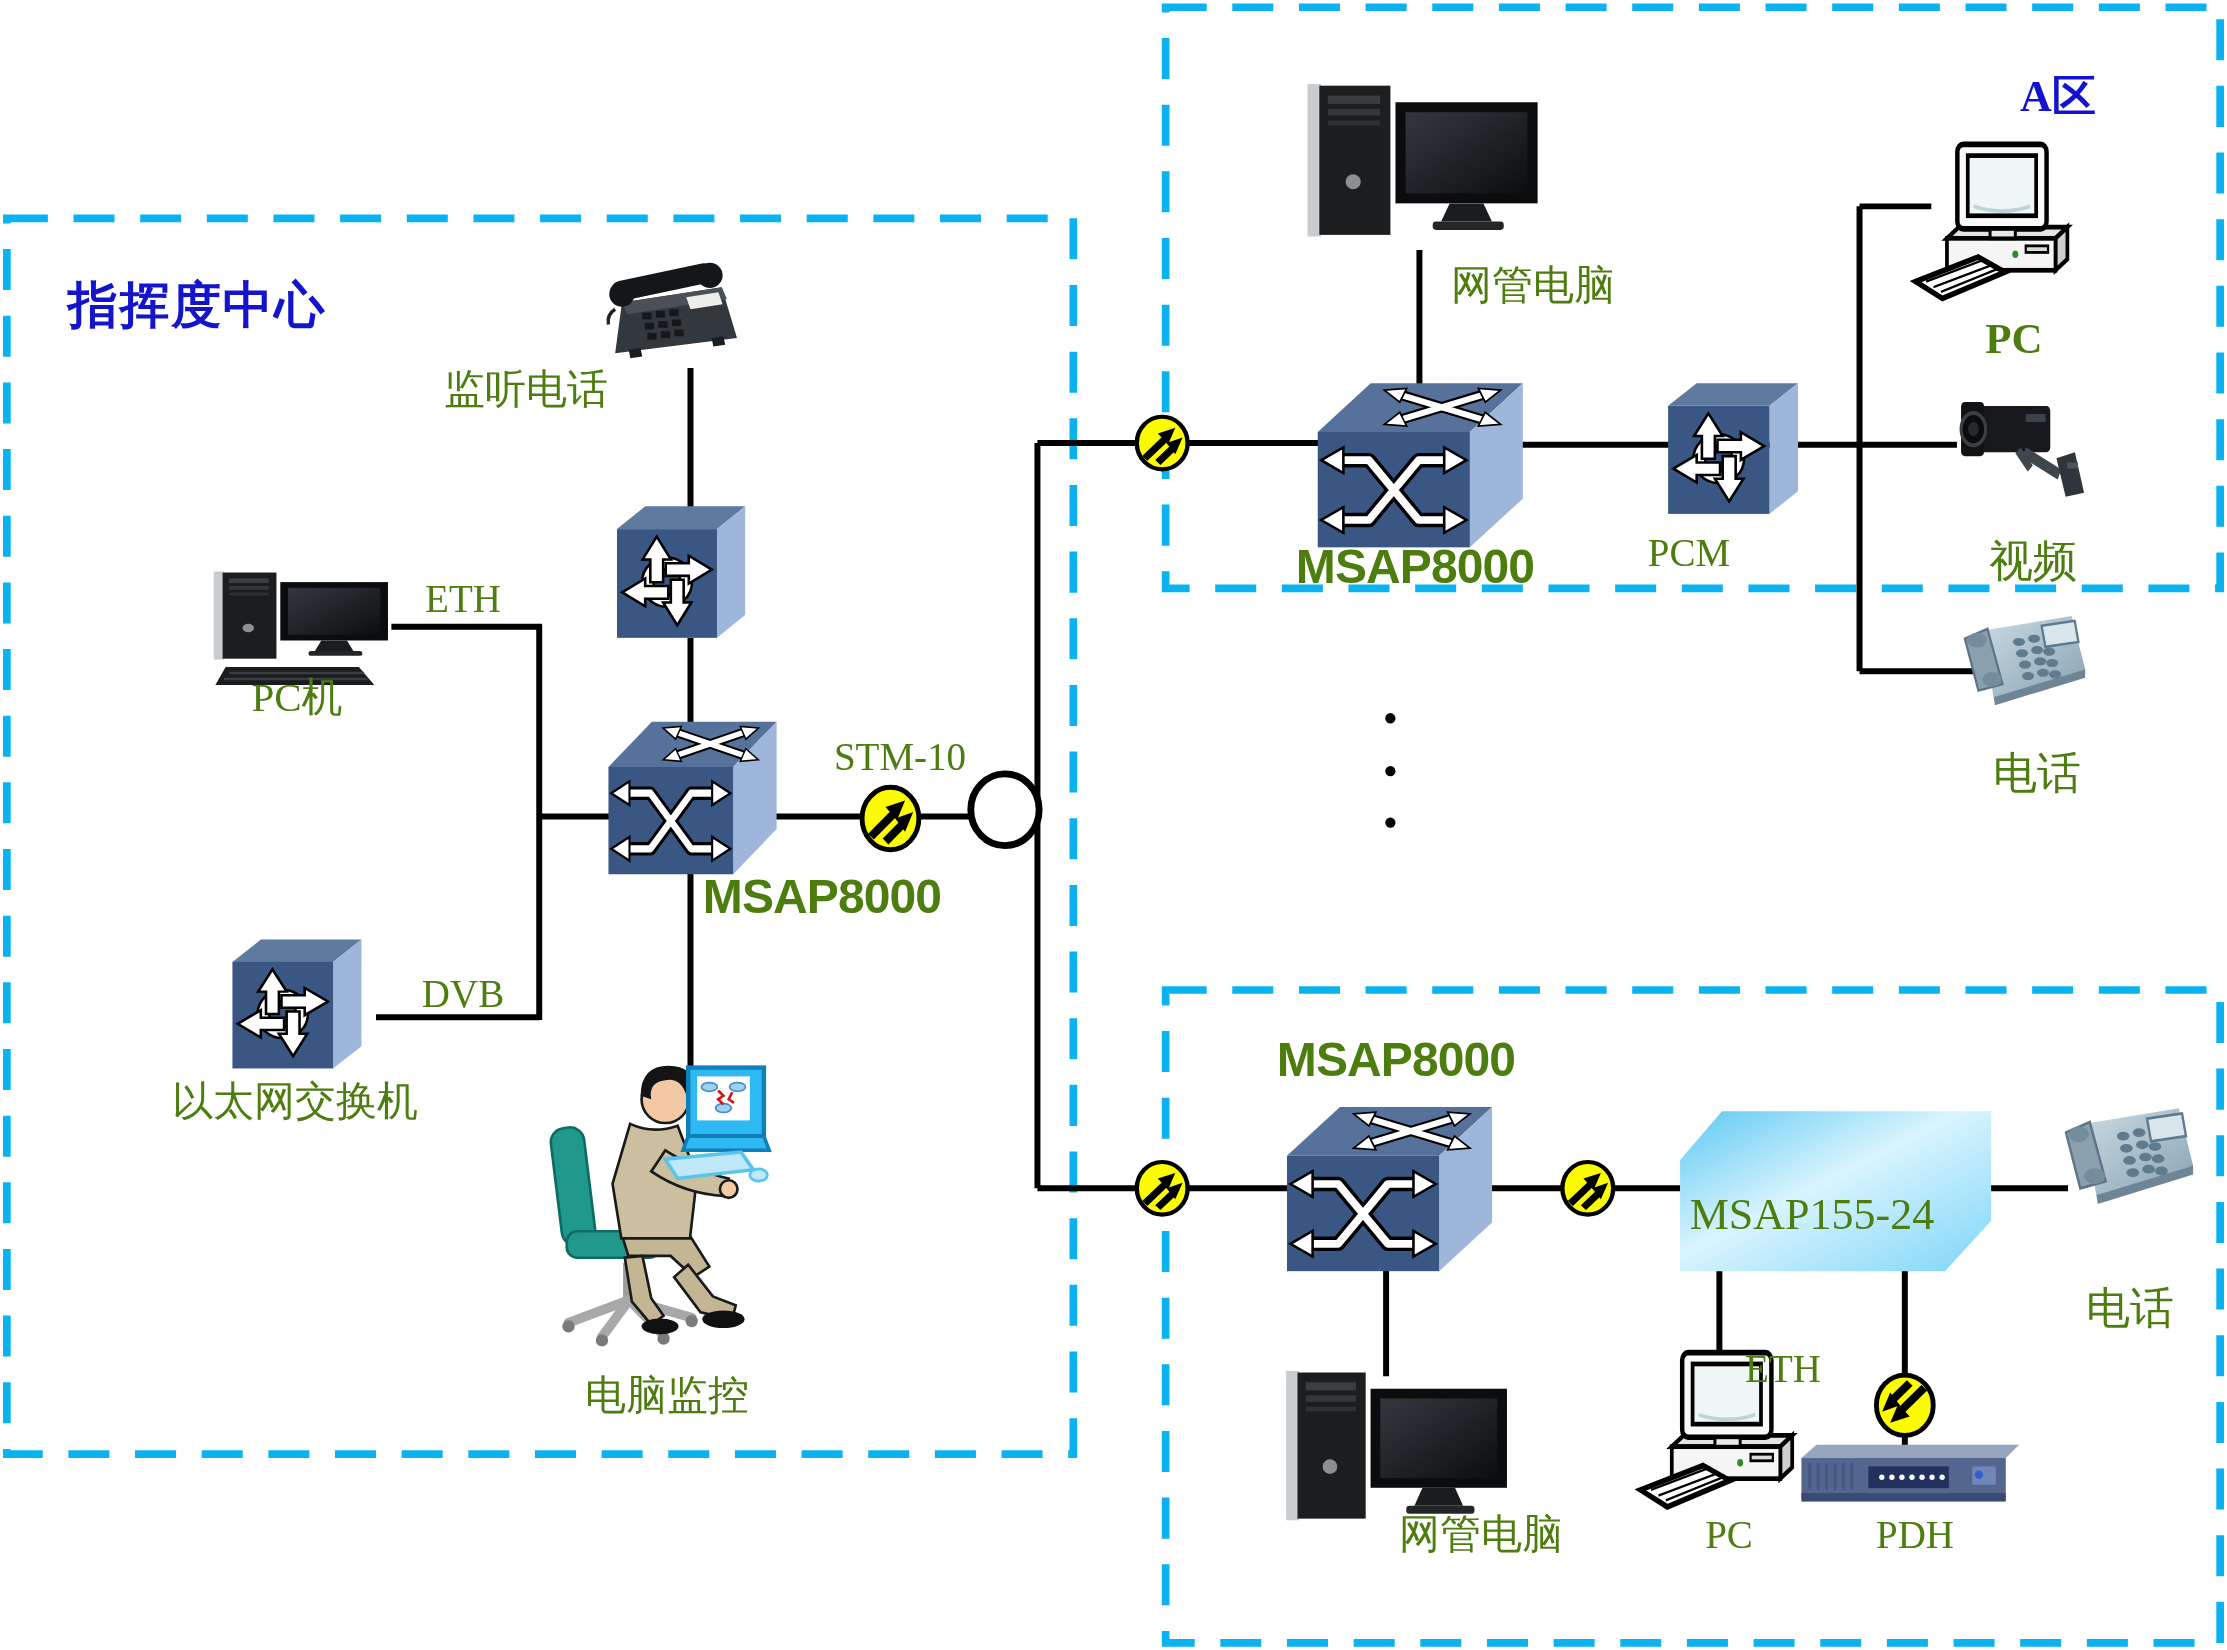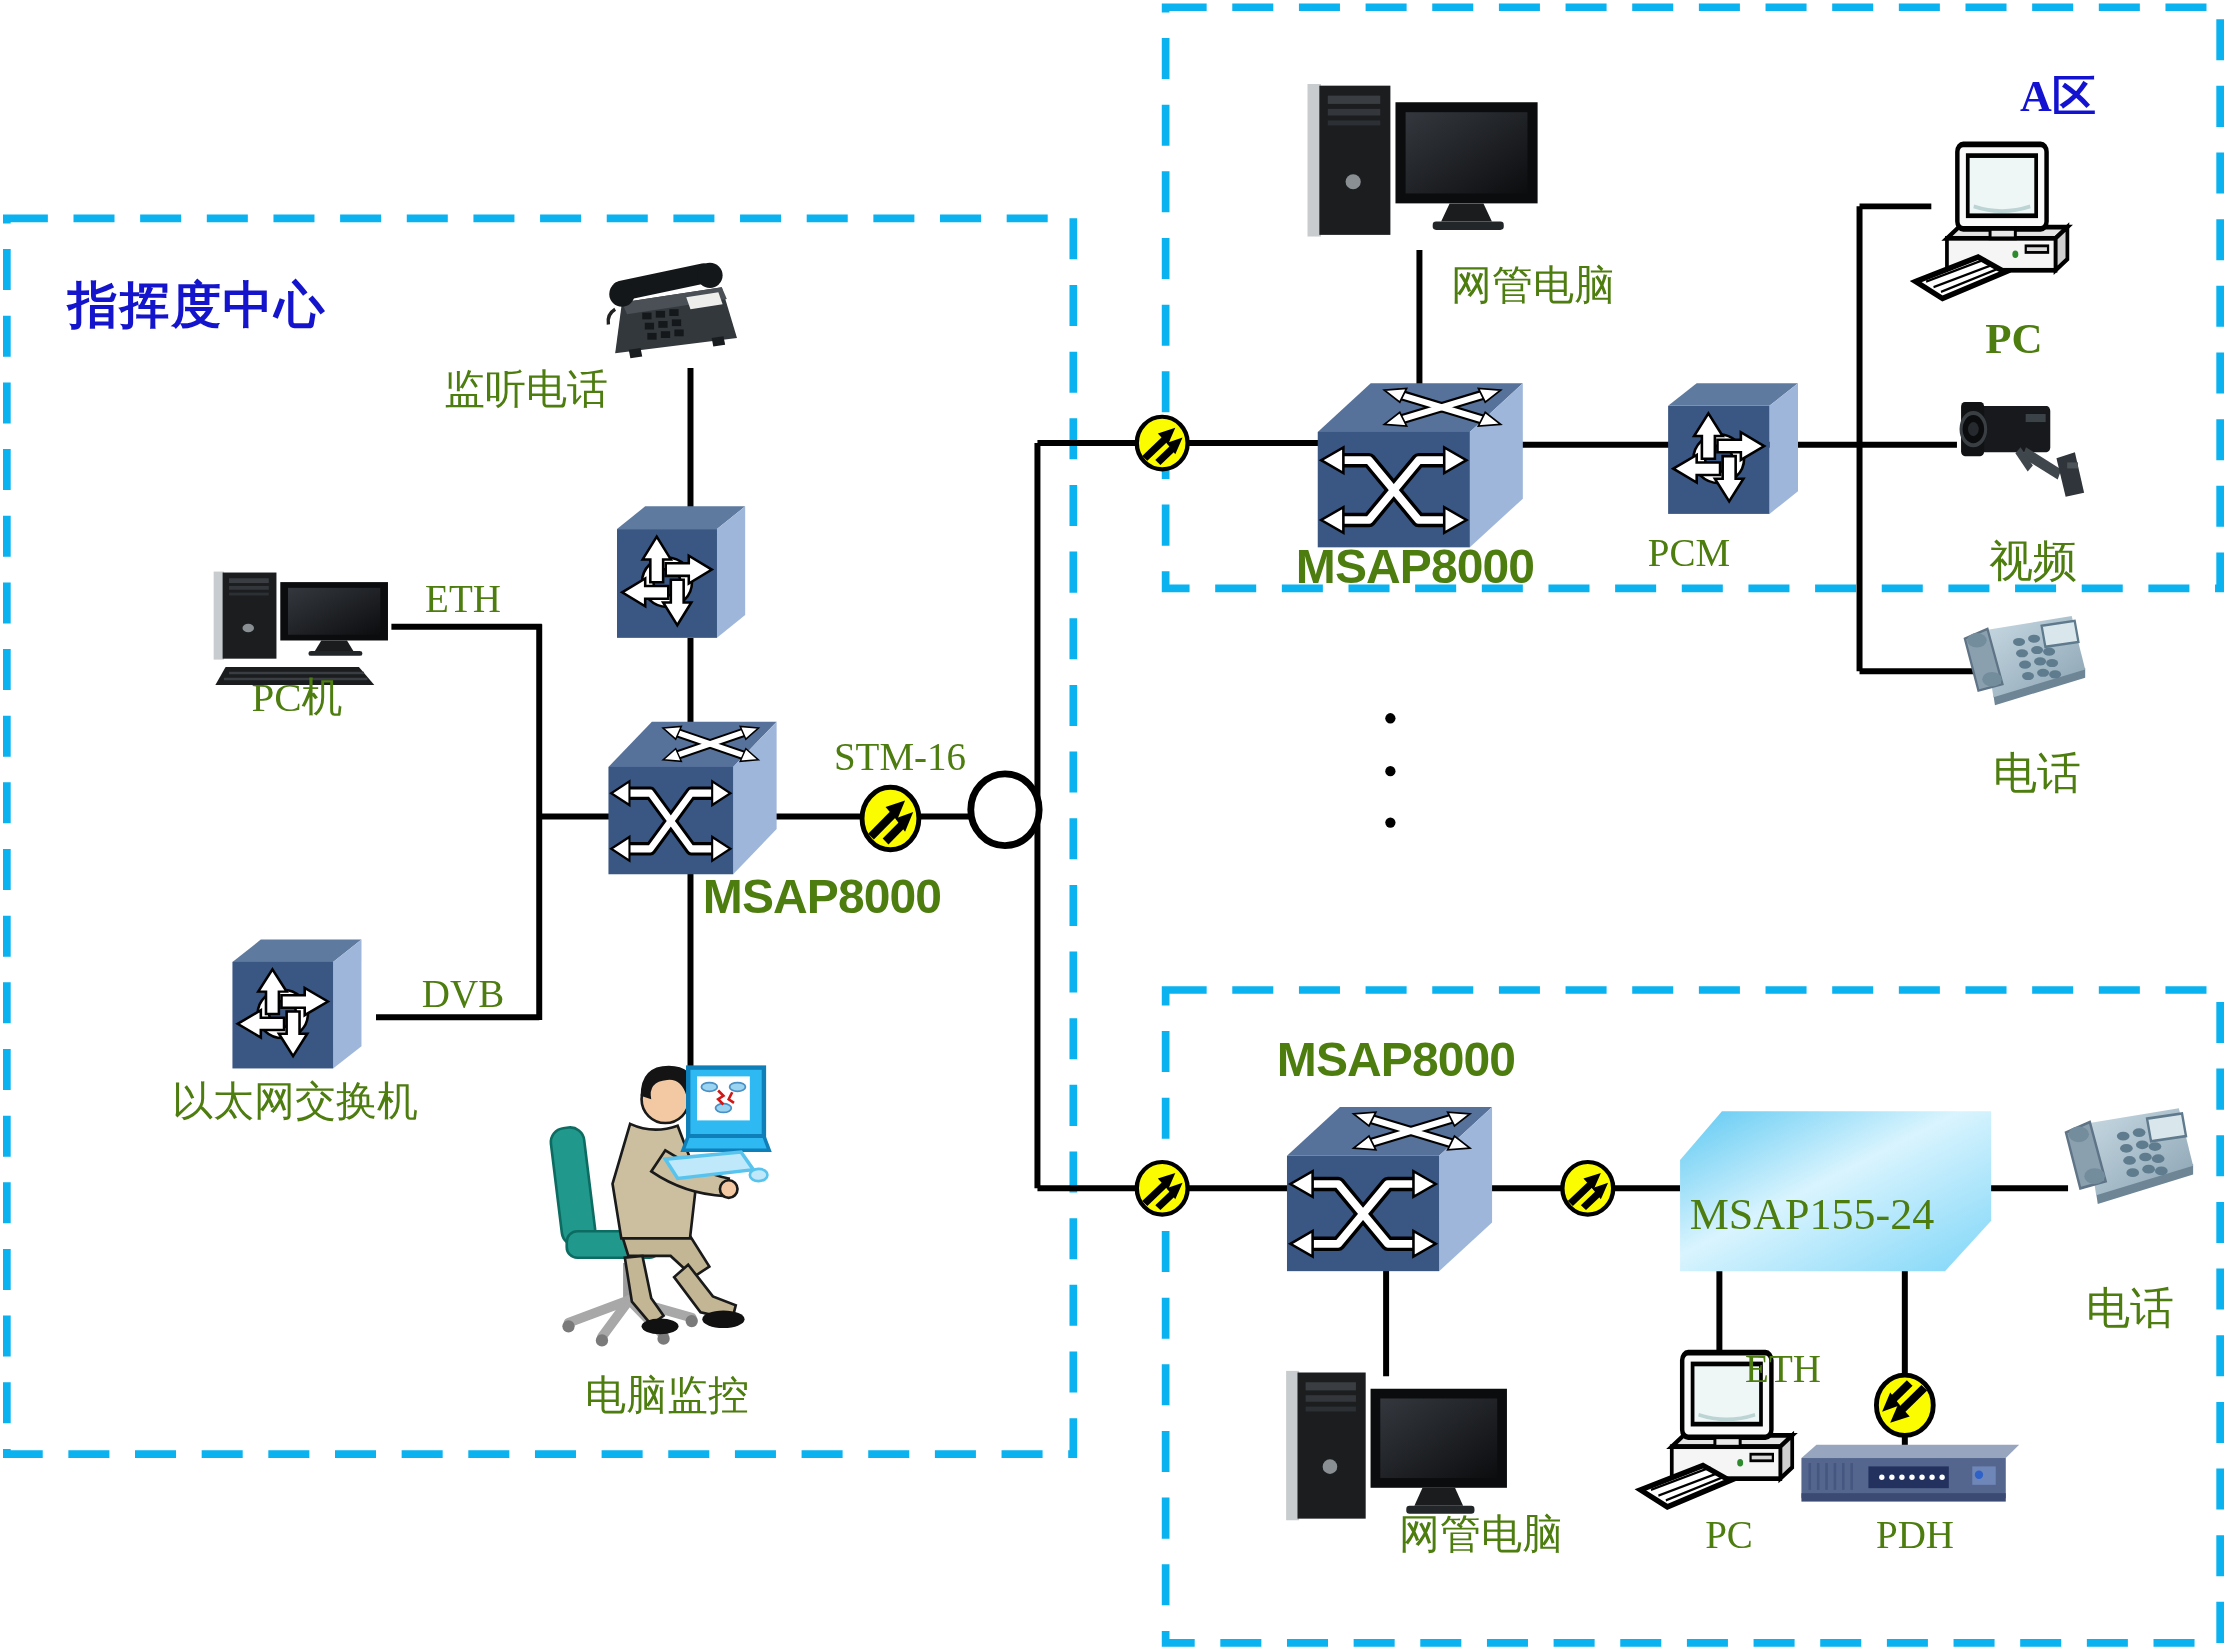--- a/index.html
+++ b/index.html
@@ -313,21 +313,21 @@
   <use href="#sym-pdh" transform="translate(2108,1690) scale(0.98)"></use>
 </svg>
 
 <div class="label main-title" style="left:197px;top:305px;">指挥度中心</div>
 <div class="label cn" style="left:526px;top:389px;">监听电话</div>
 <div class="label cn" style="left:297px;top:697px;">PC机</div>
 <div class="label en" style="left:463px;top:598px;">ETH</div>
 <div class="label en" style="left:463px;top:993px;">DVB</div>
 <div class="label cn" style="left:295px;top:1101px;">以太网交换机</div>
 <div class="label bold-device" style="left:822px;top:897px;">MSAP8000</div>
-<div class="label en" style="left:900px;top:756px;">STM-16</div>
+<div class="label en" style="left:900px;top:756px;">STM-10</div>
 <div class="label cn" style="left:667px;top:1395px;">电脑监控</div>
 
 <div class="label zone-title" style="left:2058px;top:50px;">A区</div>
 <div class="label cn" style="left:1533px;top:285px;">网管电脑</div>
 <div class="label bold-device" style="left:1415px;top:567px;">MSAP8000</div>
 <div class="label en" style="left:1689px;top:552px;">PCM</div>
 <div class="label pc-bold" style="left:2014px;top:338px;">PC</div>
 <div class="label serif-big" style="left:2033px;top:540px;margin-top:22px;">视频</div>
 <div class="label serif-big" style="left:2037px;top:774px;">电话</div>
 

